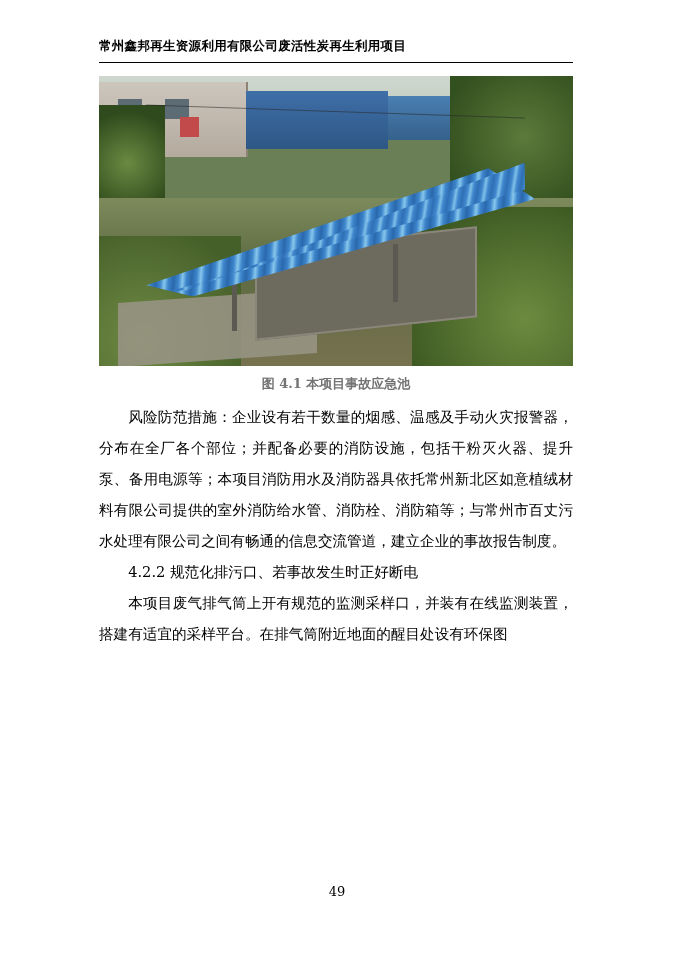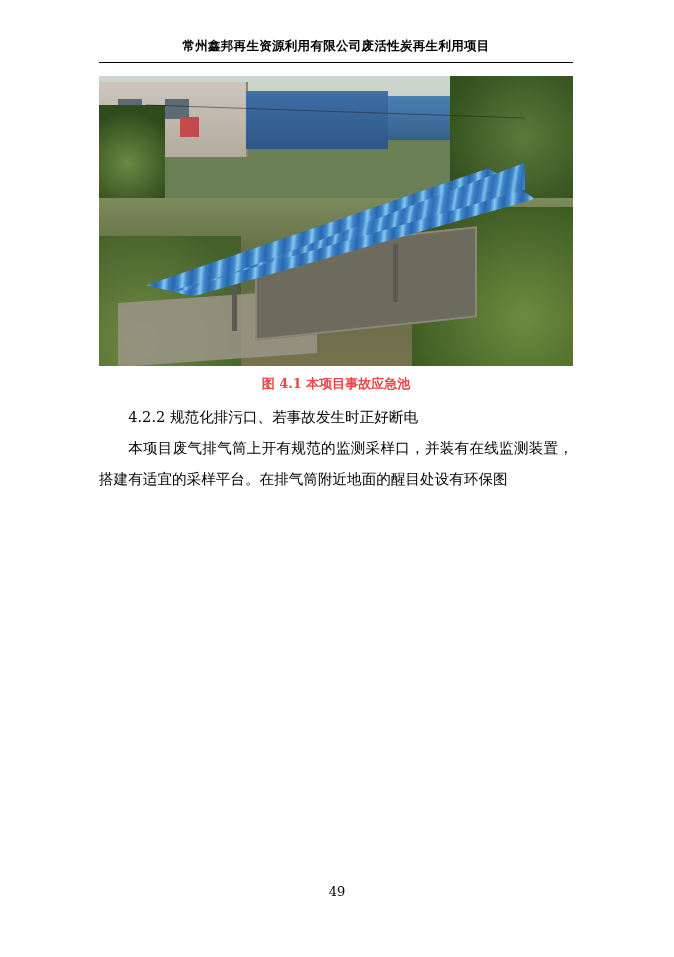--- a/index.html
+++ b/index.html
@@ -18,21 +18,21 @@
     overflow: hidden;
     box-sizing: border-box;
   }
   .page-inner {
     position: absolute;
     left: 99px;
     top: 38px;
     width: 474px;
   }
   .header {
-    text-align: center;
+    text-align: left;
     font-size: 12.5px;
     letter-spacing: 0.3px;
     color: #000;
     font-weight: 700;
     font-family: "DejaVu Serif", "Liberation Serif", serif;
     white-space: nowrap;
   }
   .header-rule {
     margin-top: 7px;
     border-bottom: 1.6px solid #000;
@@ -166,21 +166,21 @@
     left: 17%; top: 14%;
     width: 4%; height: 7%;
     background: #c24a4a;
   }
   .fig-caption {
     margin-top: 9px;
     text-align: center;
     font-size: 13px;
     font-weight: 700;
     font-family: "DejaVu Serif", "Liberation Serif", serif;
-    color: #ef4444;
+    color: #737373;
   }
   
   .body-text {
     margin-top: 8px;
     font-size: 14.6px;
     line-height: 31px;
     color: #000;
     text-align: justify;
     font-family: "DejaVu Serif", "Liberation Serif", serif;
   }
@@ -234,20 +234,21 @@
         <div class="pit"></div>
         <div class="post1"></div>
         <div class="post2"></div>
         <div class="roof2"></div>
         <div class="roof"></div>
       </div>
       <div class="fig-caption">图 4.1  本项目事故应急池</div>
     </div>
 
     <div class="body-text">
+      <p>风险防范措施：企业设有若干数量的烟感、温感及手动火灾报警器，分布在全厂各个部位；并配备必要的消防设施，包括干粉灭火器、提升泵、备用电源等；本项目消防用水及消防器具依托常州新北区如意植绒材料有限公司提供的室外消防给水管、消防栓、消防箱等；与常州市百丈污水处理有限公司之间有畅通的信息交流管道，建立企业的事故报告制度。</p>
       <p class="section-head">
         <span>4.2.2</span>
         <span>规范化排污口、若事故发生时正好断电</span>
       </p>
       <p>本项目废气排气筒上开有规范的监测采样口，并装有在线监测装置，搭建有适宜的采样平台。在排气筒附近地面的醒目处设有环保图</p>
     </div>
 
   </div>
   <div class="page-number">49</div>
 </div>

